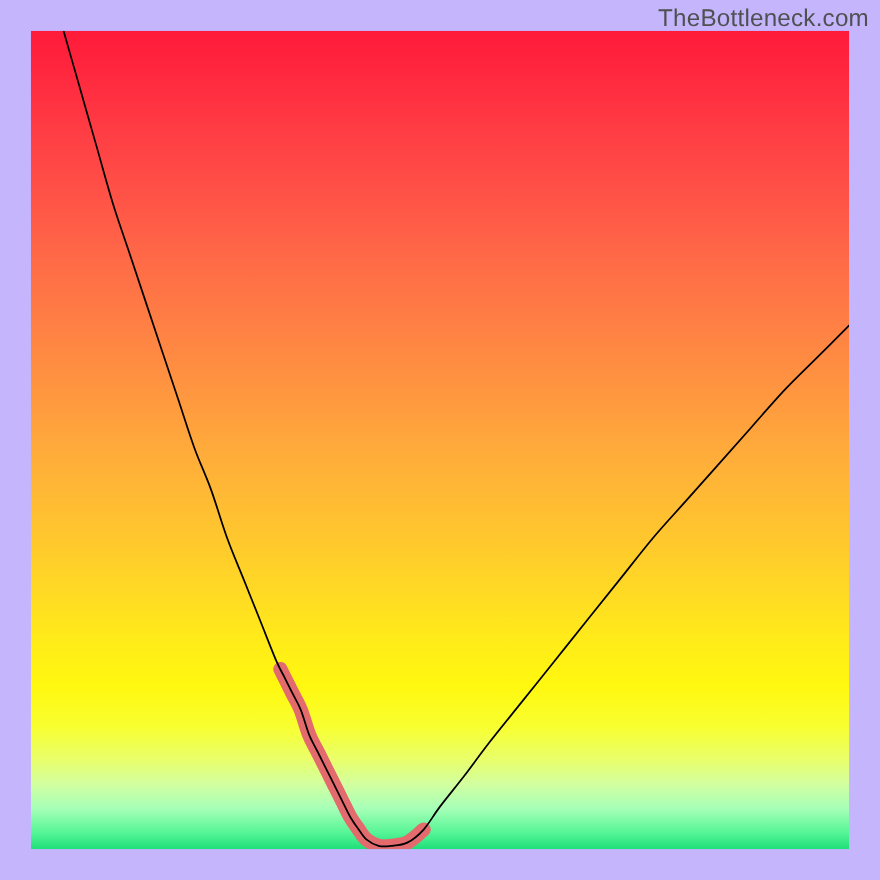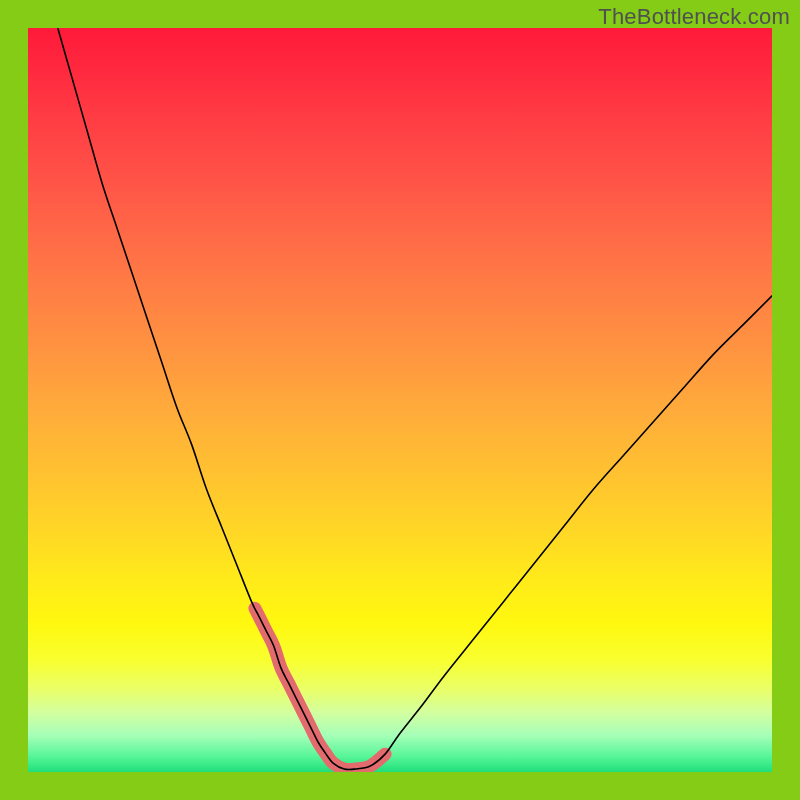--- a/index.html
+++ b/index.html
@@ -8,21 +8,21 @@
     width: 800px;
     height: 800px;
     background: #000;
     overflow: hidden;
     font-family: Arial, Helvetica, sans-serif;
   }
   .stage {
     position: relative;
     width: 800px;
     height: 800px;
-    background: #84cc16;
+    background: #c4b5fd;
   }
   .plot {
     position: absolute;
     left: 28px;
     top: 28px;
     width: 744px;
     height: 744px;
     overflow: hidden;
   }
   .gradient {

